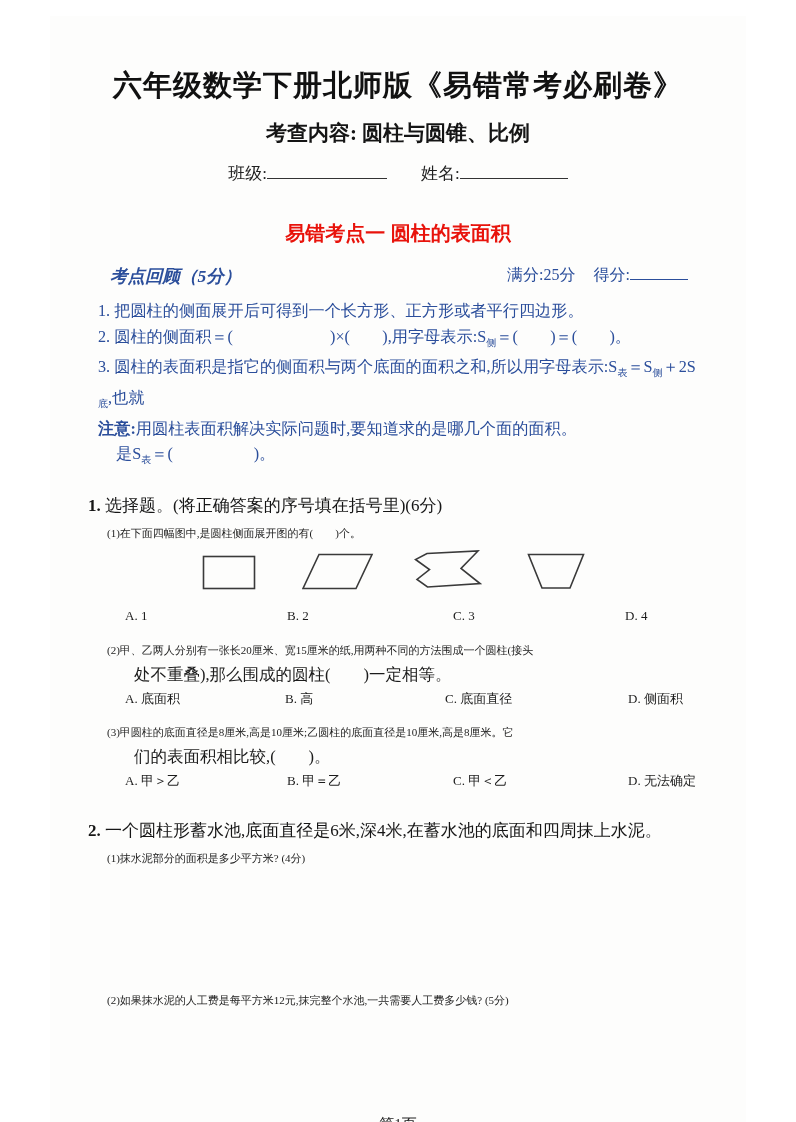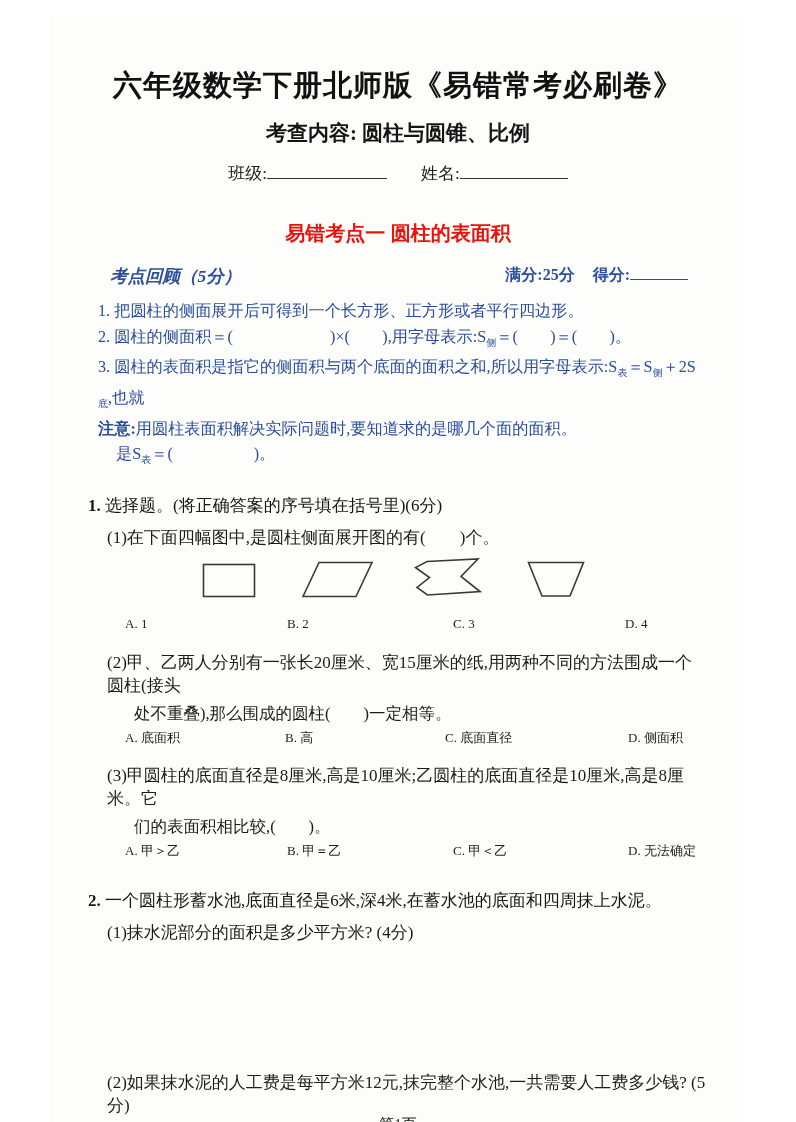--- a/index.html
+++ b/index.html
@@ -59,21 +59,21 @@
     align-items:flex-start;
   }
   .review-title {
     font-size:17.5px;
     font-weight:bold;
     font-style:italic;
     color:#2b4e9b;
   }
   .score-line {
     font-size:16px;
-    font-weight:bold;
+    font-weight:normal;
     color:#2b4e9b;
   }
   .score-line .blank-score {
     display:inline-block;
     width:58px;
     border-bottom:1.6px solid #2b4e9b;
     height:1em;
   }
   .score-gap { display:inline-block; width:18px; }
   .review-list {
@@ -90,21 +90,21 @@
     margin-left:38px;
     margin-right:40px;
     font-size:17px;
     color:#161616;
   }
   .q-no { font-weight:bold; }
   .sub-q {
     margin-top:9px;
     margin-left:57px;
     margin-right:40px;
-    font-size:17px;
+    font-size:11px;
   }
   .sub-q-cont {
     margin-left:84px;
     margin-right:40px;
     margin-top:6px;
     font-size:16.5px;
   }
   .shapes-row {
     position:relative;
     height:58px;

